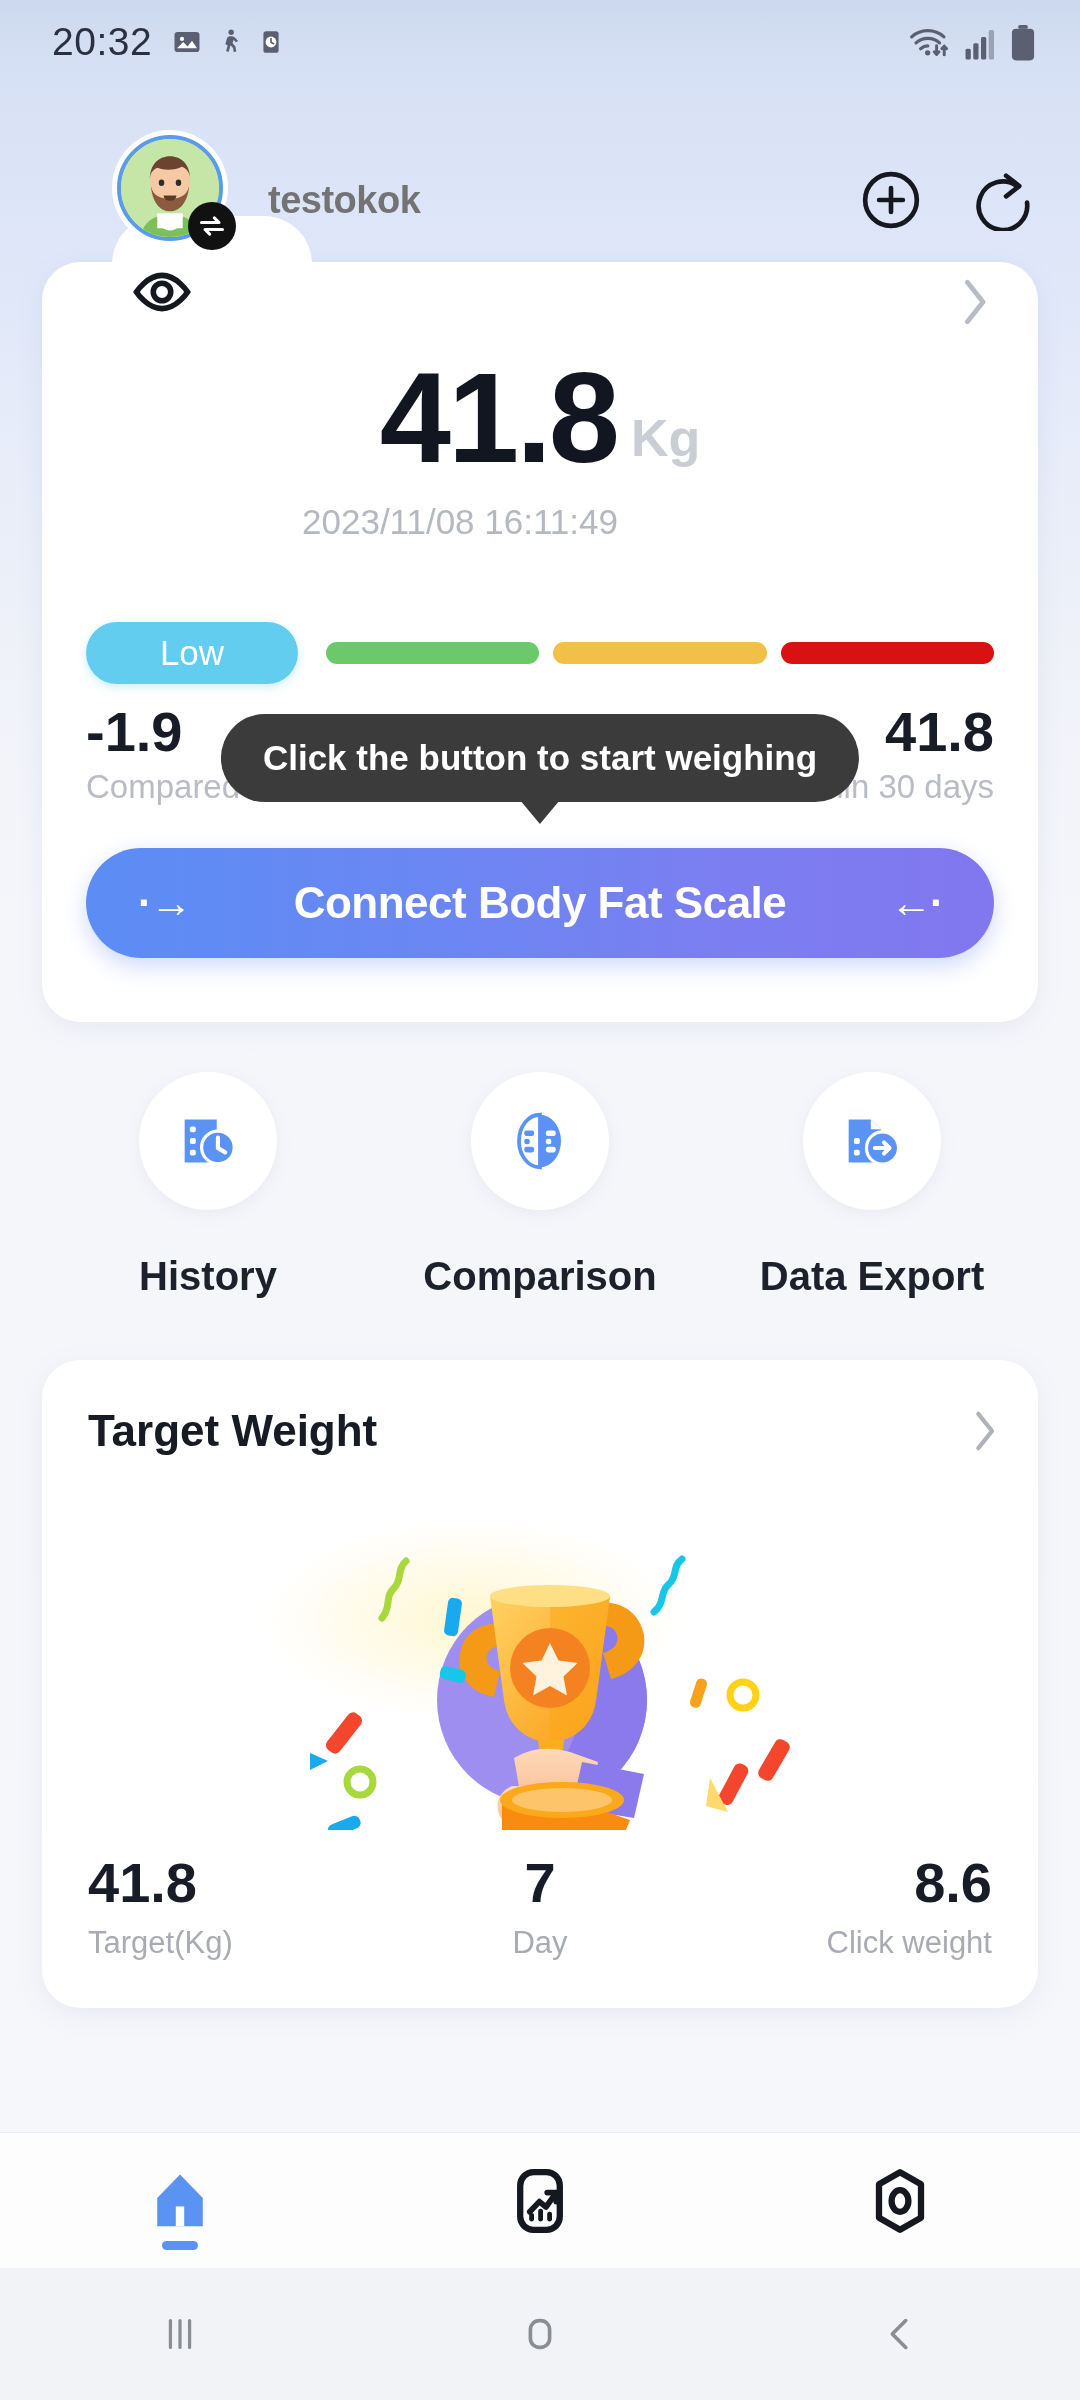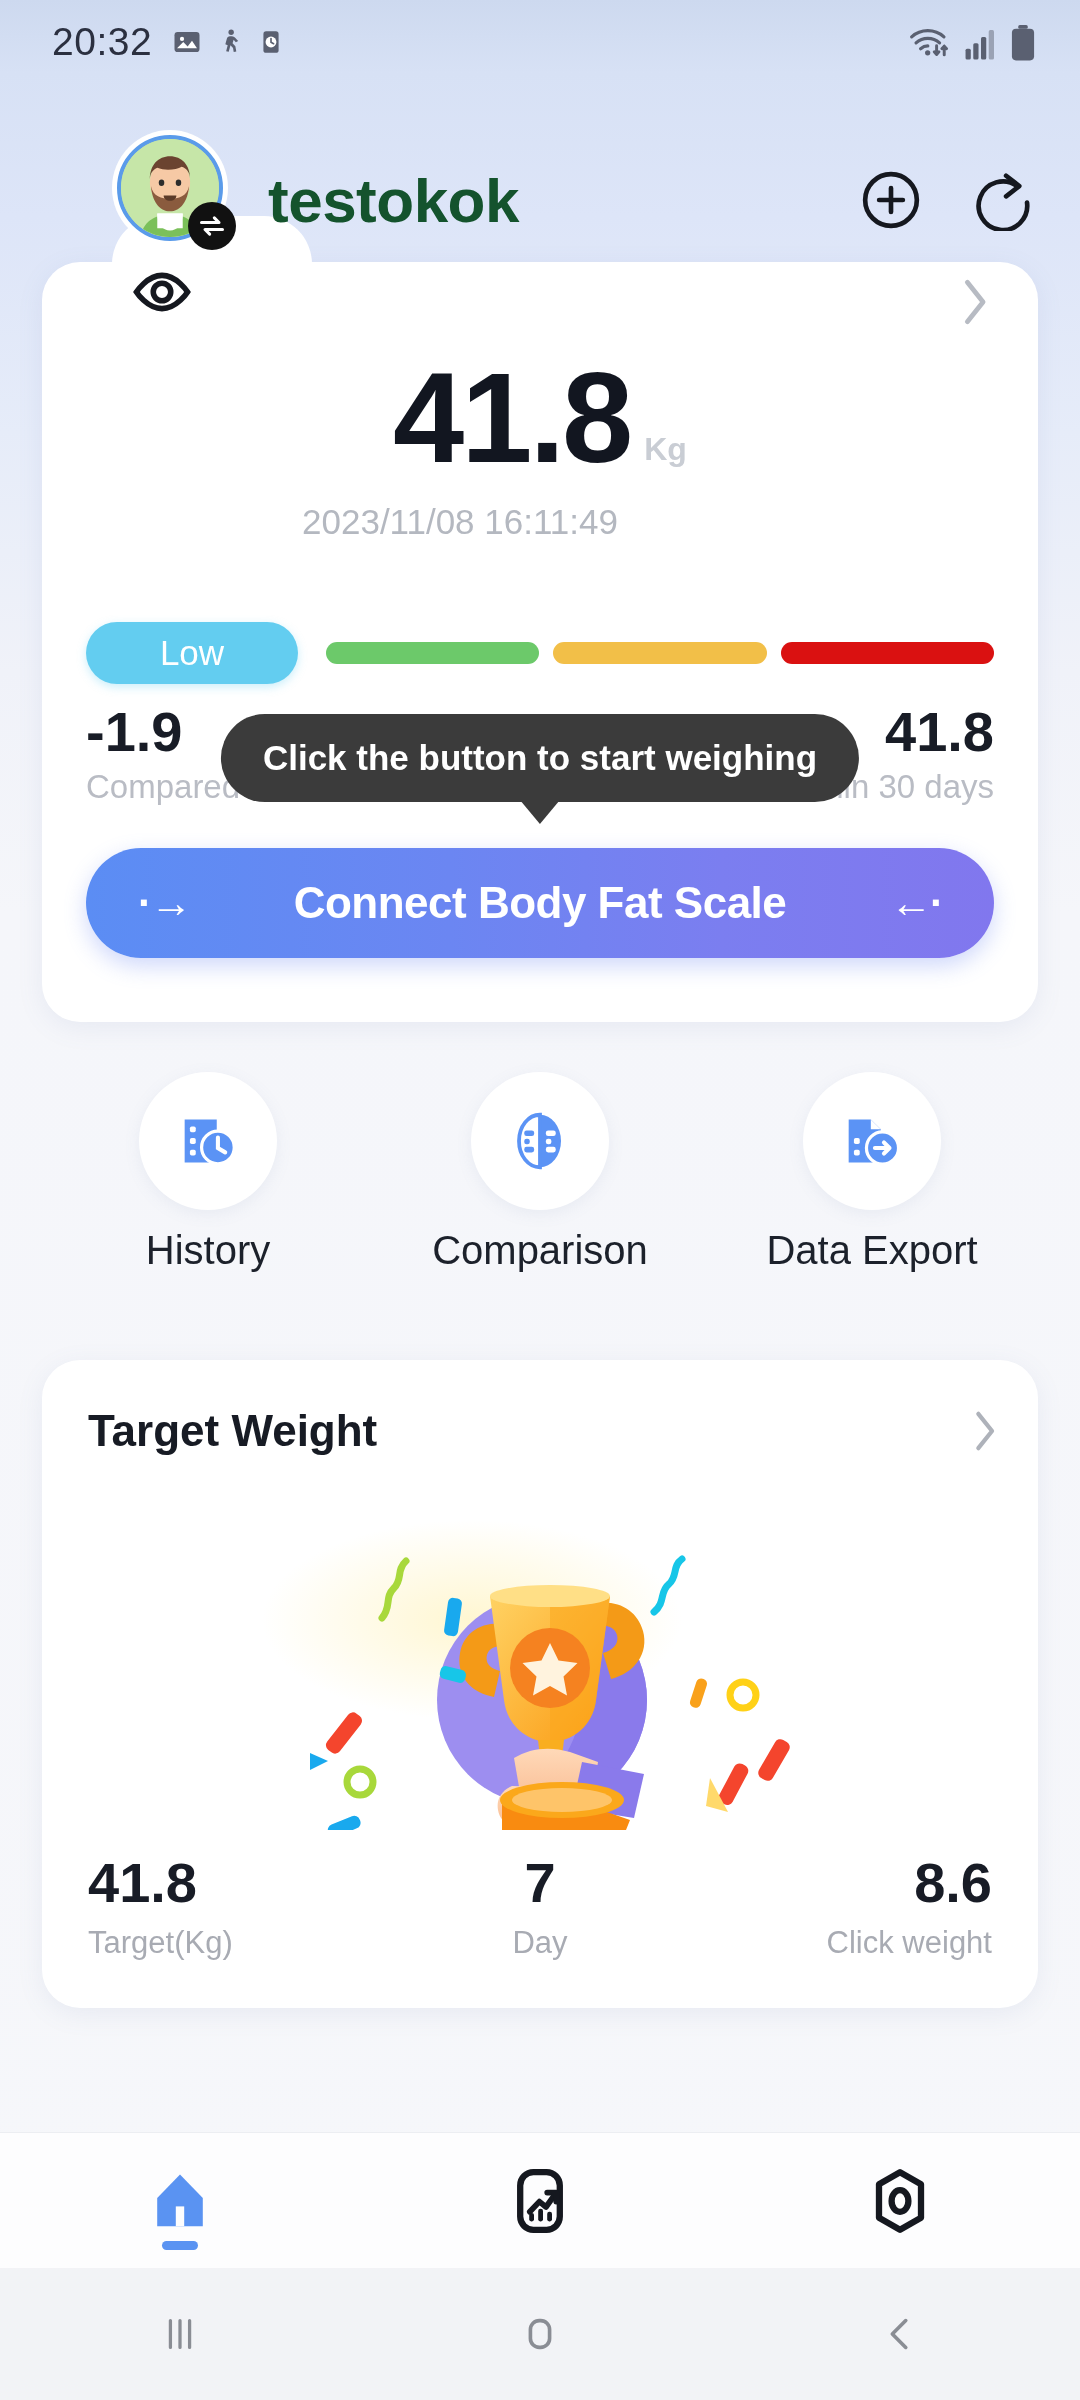--- a/index.html
+++ b/index.html
@@ -47,21 +47,21 @@
     background:#bfe0a5;
   }
   .av-face { position:absolute; left:50%; top:50%; transform:translate(-50%,-50%); }
   .avatar-badge {
     position:absolute; right:-8px; bottom:-4px;
     width:48px; height:48px; border-radius:50%;
     background:#111; display:flex; align-items:center; justify-content:center;
   }
   .username {
     position:absolute; left:268px; top:50%; transform:translateY(-50%);
-    font-size:62px; font-weight:bold; color:#14532d; letter-spacing:-0.5px;
+    font-size:38px; font-weight:bold; color:#737373; letter-spacing:-0.5px;
   }
   .header-actions {
     position:absolute; right:46px; top:50%; transform:translateY(-50%);
     display:flex; align-items:center; gap:50px;
   }
 
   
   .card {
     position:absolute; left:42px; width:996px;
     background:#fff; border-radius:38px; z-index:5;
@@ -84,21 +84,21 @@
     position:absolute; top:92px; left:0; width:996px;
     display:flex; align-items:center; justify-content:center;
   }
   .eye-btn { position:absolute; left:88px; top:6px; }
   .chev-right { position:absolute; right:48px; top:16px; }
   .weight-val {
     font-size:128px; font-weight:bold; color:#121620;
     line-height:1; letter-spacing:-3px;
   }
   .weight-unit {
-    font-size:32px; font-weight:bold; color:#c9cdd4;
+    font-size:52px; font-weight:bold; color:#c9cdd4;
     margin-left:14px; align-self:flex-end; margin-bottom:14px;
   }
   .weight-date {
     position:absolute; top:240px; width:836px; text-align:center;
     font-size:35px; color:#b4b8c0;
   }
 
   
   .levels {
     position:absolute; top:360px; left:44px; width:908px; height:62px;
@@ -151,21 +151,21 @@
   .quick {
     position:absolute; top:1072px; left:42px; width:996px;
     display:flex; z-index:5;
   }
   .quick-item { flex:1; display:flex; flex-direction:column; align-items:center; }
   .quick-circle {
     width:138px; height:138px; border-radius:50%; background:#fff;
     display:flex; align-items:center; justify-content:center;
     box-shadow:0 4px 16px rgba(120,140,180,0.10);
   }
-  .quick-label { margin-top:18px; font-size:40px; font-weight:normal; color:#1c212b; }
+  .quick-label { margin-top:44px; font-size:40px; font-weight:bold; color:#1c212b; }
 
   
   .card-target { top:1360px; height:648px; }
   .tg-head {
     position:absolute; top:46px; left:46px; right:40px;
     display:flex; align-items:center; justify-content:space-between;
   }
   .tg-title { font-size:44px; font-weight:bold; color:#171b24; }
   .tg-link-wrap { display:flex; align-items:center; gap:14px; }
   .tg-link { font-size:40px; font-weight:bold; color:#4e8df6; }

